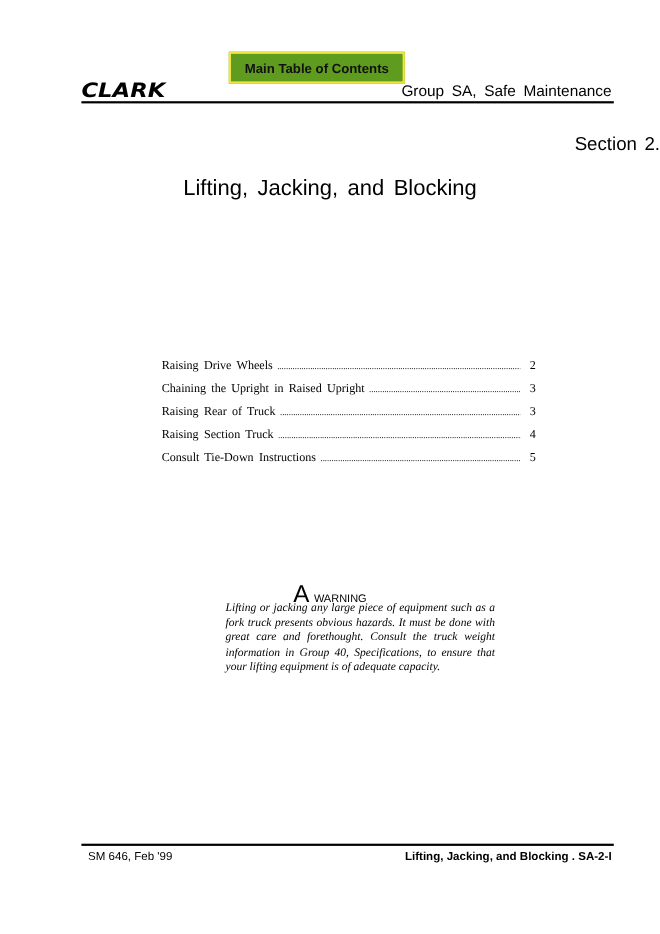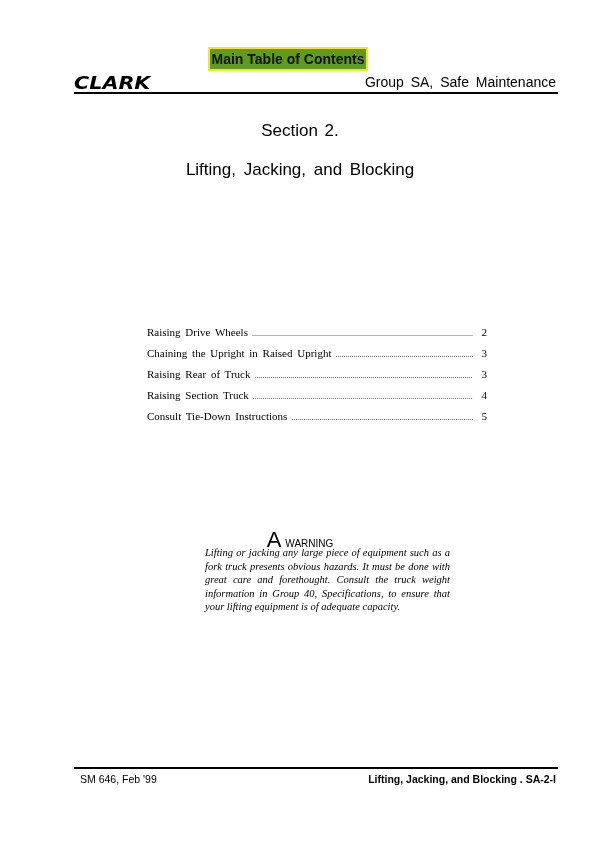--- a/index.html
+++ b/index.html
@@ -1,33 +1,33 @@
 <!DOCTYPE html>
 <html><head>
   <meta charset="utf-8">
   <style>
     html, body { margin: 0; padding: 0; background: #ffffff; }
     body { width: 600px; height: 849px; position: relative; overflow: hidden; font-family: "Liberation Sans", sans-serif; color: #000; }
     .toc-btn {
-      position: absolute; left: 208px; top: 47px; width: 160px; height: 24px;
+      position: absolute; left: 208px; top: 47px; width: 160px; height: 29px;
       background: #5e9b1f; border: 2px solid #f0e63a; box-sizing: border-box;
       display: flex; align-items: center; justify-content: center;
-      font-family: "Liberation Sans", sans-serif; font-weight: bold; font-size: 14px; color: #111;
+      font-family: "Liberation Sans", sans-serif; font-weight: bold; font-size: 12px; color: #111;
       cursor: pointer;
     }
     .header-rule { position: absolute; left: 74px; right: 42px; top: 92px; height: 2px; background: #000; }
     .logo {
       position: absolute; left: 74px; top: 74px;
       font-family: "DejaVu Sans", sans-serif; font-weight: bold; font-size: 18px;
       letter-spacing: 0px; transform: scaleX(1.15); transform-origin: left;
       line-height: 18px; font-style: italic;
     }
     .header-title { position: absolute; right: 44px; top: 74px; font-size: 14px; word-spacing: 3px; }
-    .section-num { position: absolute; left: 0; right: 0; top: 121px; text-align: center; font-size: 17px; word-spacing: 2px; }
-    .section-title { position: absolute; left: 0; right: 0; top: 160px; text-align: center; font-size: 17px; word-spacing: 3px; }
+    .section-num { position: absolute; left: 0; right: 0; top: 121px; text-align: right; font-size: 17px; word-spacing: 2px; }
+    .section-title { position: absolute; left: 0; right: 0; top: 160px; text-align: center; font-size: 20px; word-spacing: 3px; }
     .toc { position: absolute; left: 147px; width: 340px; top: 326px; font-family: "Liberation Serif", serif; font-size: 11px; }
     .toc-row { display: flex; align-items: baseline; height: 21px; cursor: pointer; }
     .toc-label { white-space: nowrap; word-spacing: 2px; }
     .toc-dots { flex: 1; overflow: hidden; white-space: nowrap; margin: 0 4px; font-size: 8px; letter-spacing: 0px; }
     .toc-dots::after { content: "................................................................................................................................................................................................"; }
     .toc-page { width: 10px; text-align: right; }
     .warn-head { position: absolute; left: 0; right: 0; top: 527px; text-align: center; }
     .warn-a { font-size: 22px; font-family: "Liberation Sans", sans-serif; vertical-align: baseline; }
     .warn-word { font-size: 10px; font-family: "Liberation Sans", sans-serif; margin-left: 4px; }
     .warn-body { position: absolute; left: 205px; width: 245px; top: 546px; font-family: "Liberation Serif", serif; font-size: 10.5px; line-height: 13.5px; text-align: justify; font-style: italic; }

